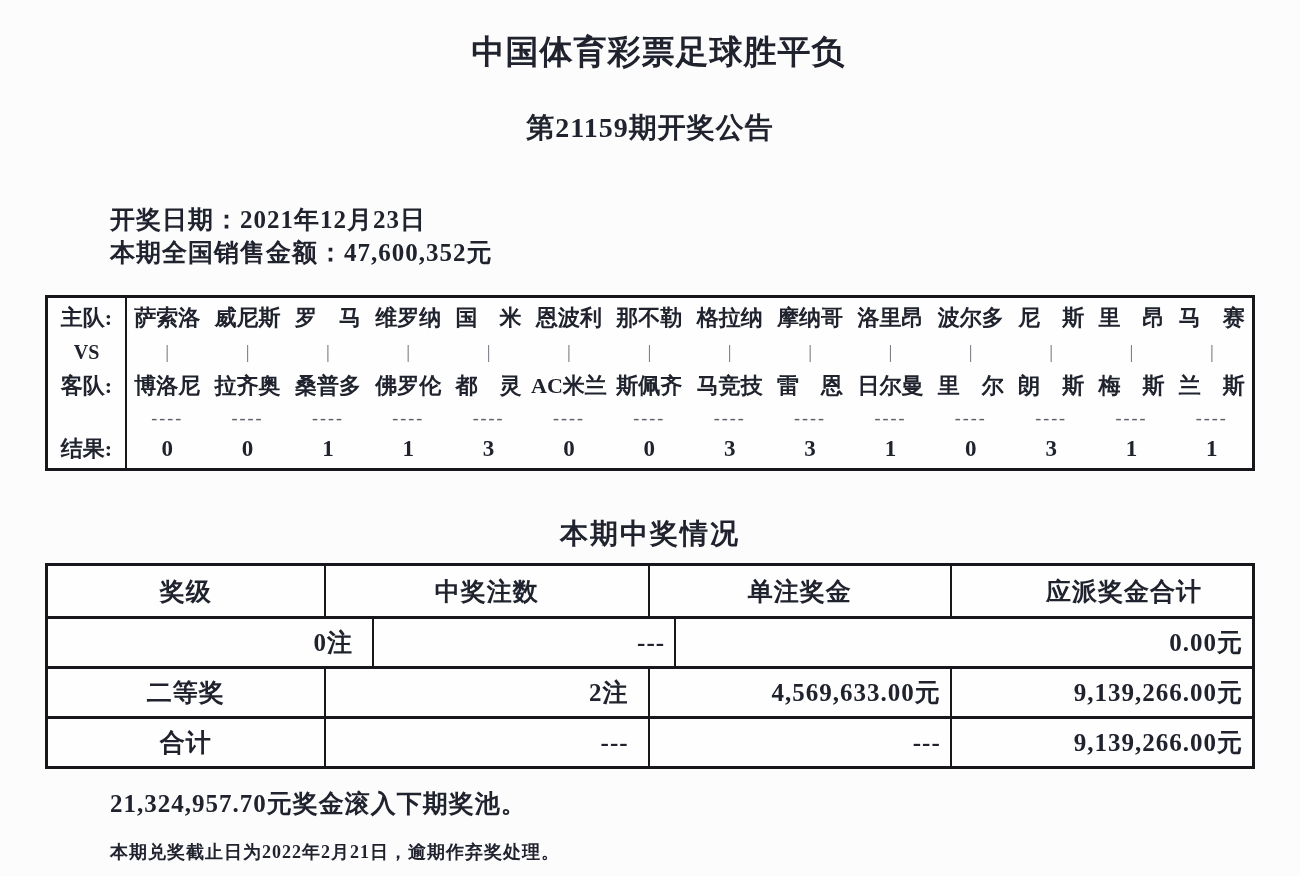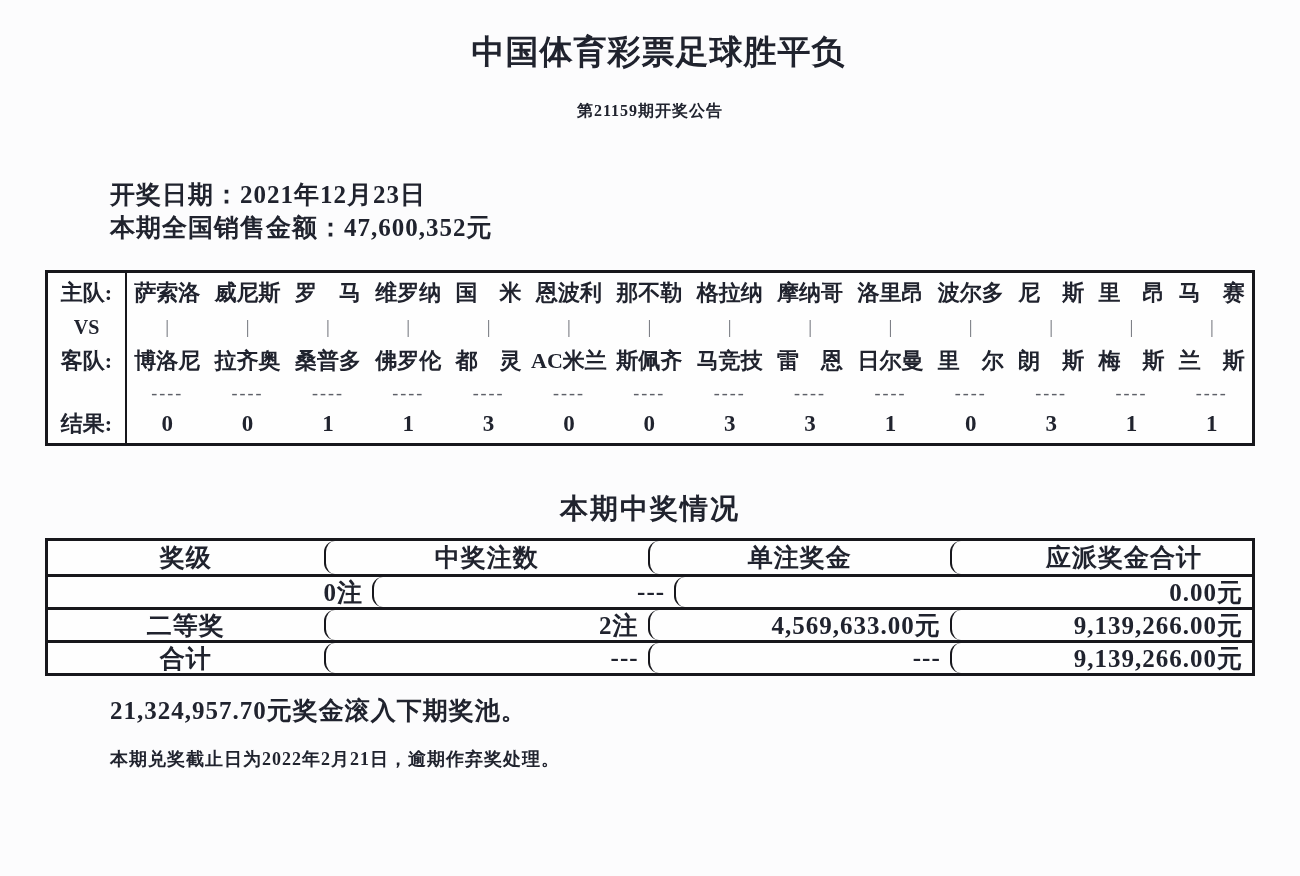--- a/index.html
+++ b/index.html
@@ -12,23 +12,23 @@
     overflow: hidden;
   }
   .title {
     padding-top: 30px;
     text-align: center;
     font-size: 33px;
     letter-spacing: 1px;
     margin-left: 17px;
   }
   .subtitle {
-    margin-top: 26px;
-    text-align: center;
-    font-size: 16px;
+    margin-top: 34px;
+    text-align: center;
+    font-size: 28px;
     letter-spacing: 1px;
   }
   .info-line { margin: 0 0 0 110px; font-size: 25px; letter-spacing: 1px; }
   .info-draw-date { margin-top: 56px; }
   .info-sales { }
 
   
   .match-table {
     display: flex;
     margin: 26px 45px 0 45px;
@@ -65,31 +65,31 @@
     font-size: 28px;
     letter-spacing: 2px;
   }
 
   
   .prize-table {
     margin: 10px 45px 0 45px;
     border: 3px solid #17171c;
     background: #fefefe;
   }
-  .prow { display: flex; height: 33px; }
+  .prow { display: flex; height: 50px; }
   .prow + .prow { border-top: 3px solid #17171c; }
   .pc {
     display: flex;
     align-items: center;
     font-size: 25px;
     letter-spacing: 1px;
   }
-  .pc + .pc { border-left: 2px solid #17171c; border-radius: 11px; }
+  .pc + .pc { border-left: 2px solid #17171c; }
   .pc-1 { width: 22.9%; justify-content: center; }
-  .pc-2 { width: 26.9%; justify-content: flex-end; padding-right: 9px; }
+  .pc-2 { width: 26.9%; justify-content: flex-end; padding-right: 19px; }
   .pc-3 { width: 25.1%; justify-content: flex-end; padding-right: 9px; }
   .pc-4 { flex: 1;      justify-content: flex-end; padding-right: 9px; padding-left: 44px; }
   .prow.phead .pc { justify-content: center; padding-right: 0; }
 
   
   .footer-line { margin: 0 0 0 110px; font-size: 25px; letter-spacing: 1px; }
   .footer-rollover { margin-top: 18px; }
   .footer-deadline { margin-top: 20px; font-size: 18px; }
 </style>
 </head>

